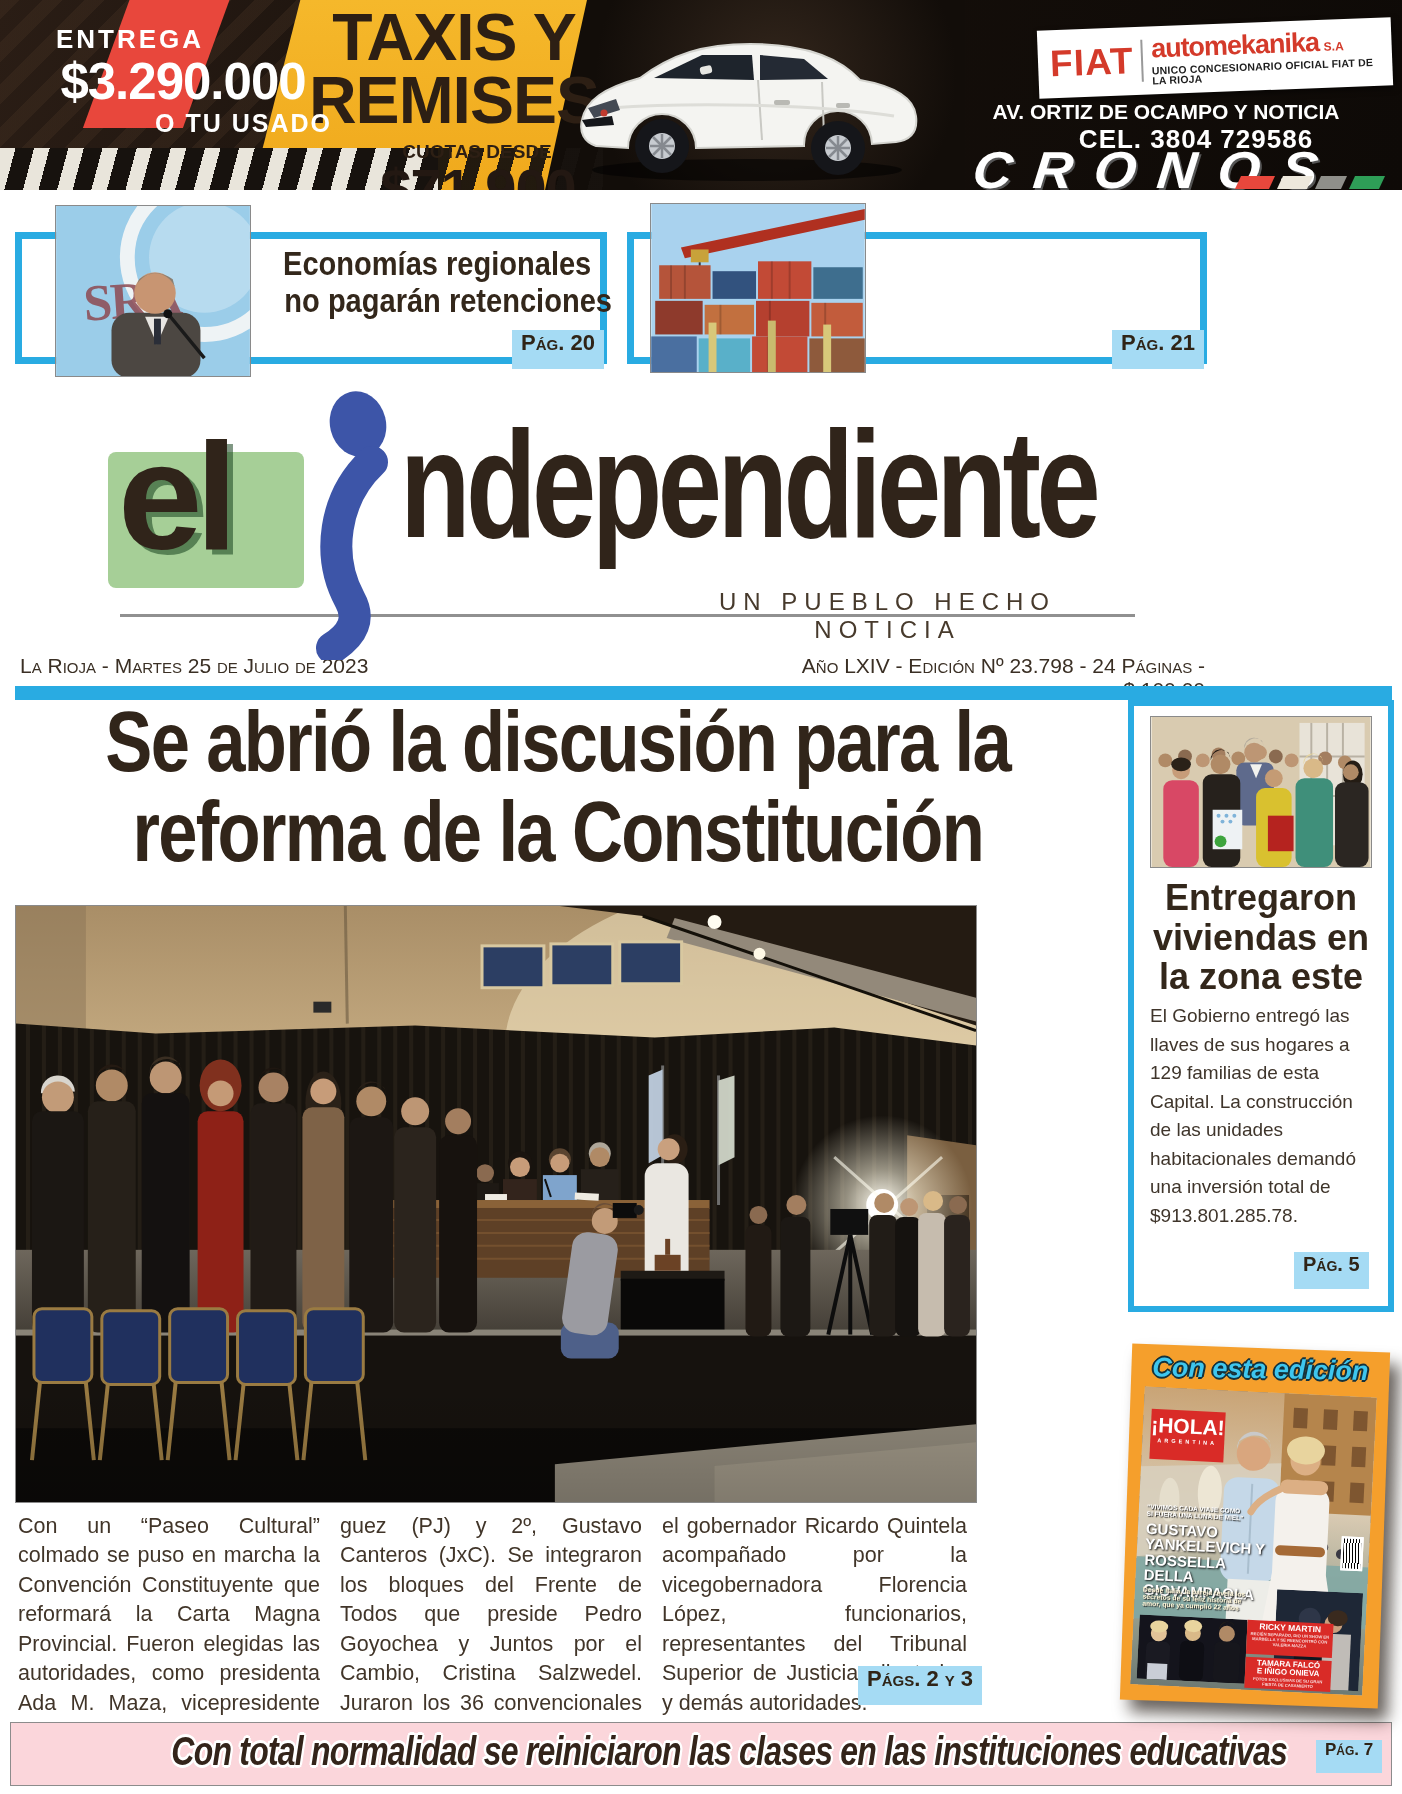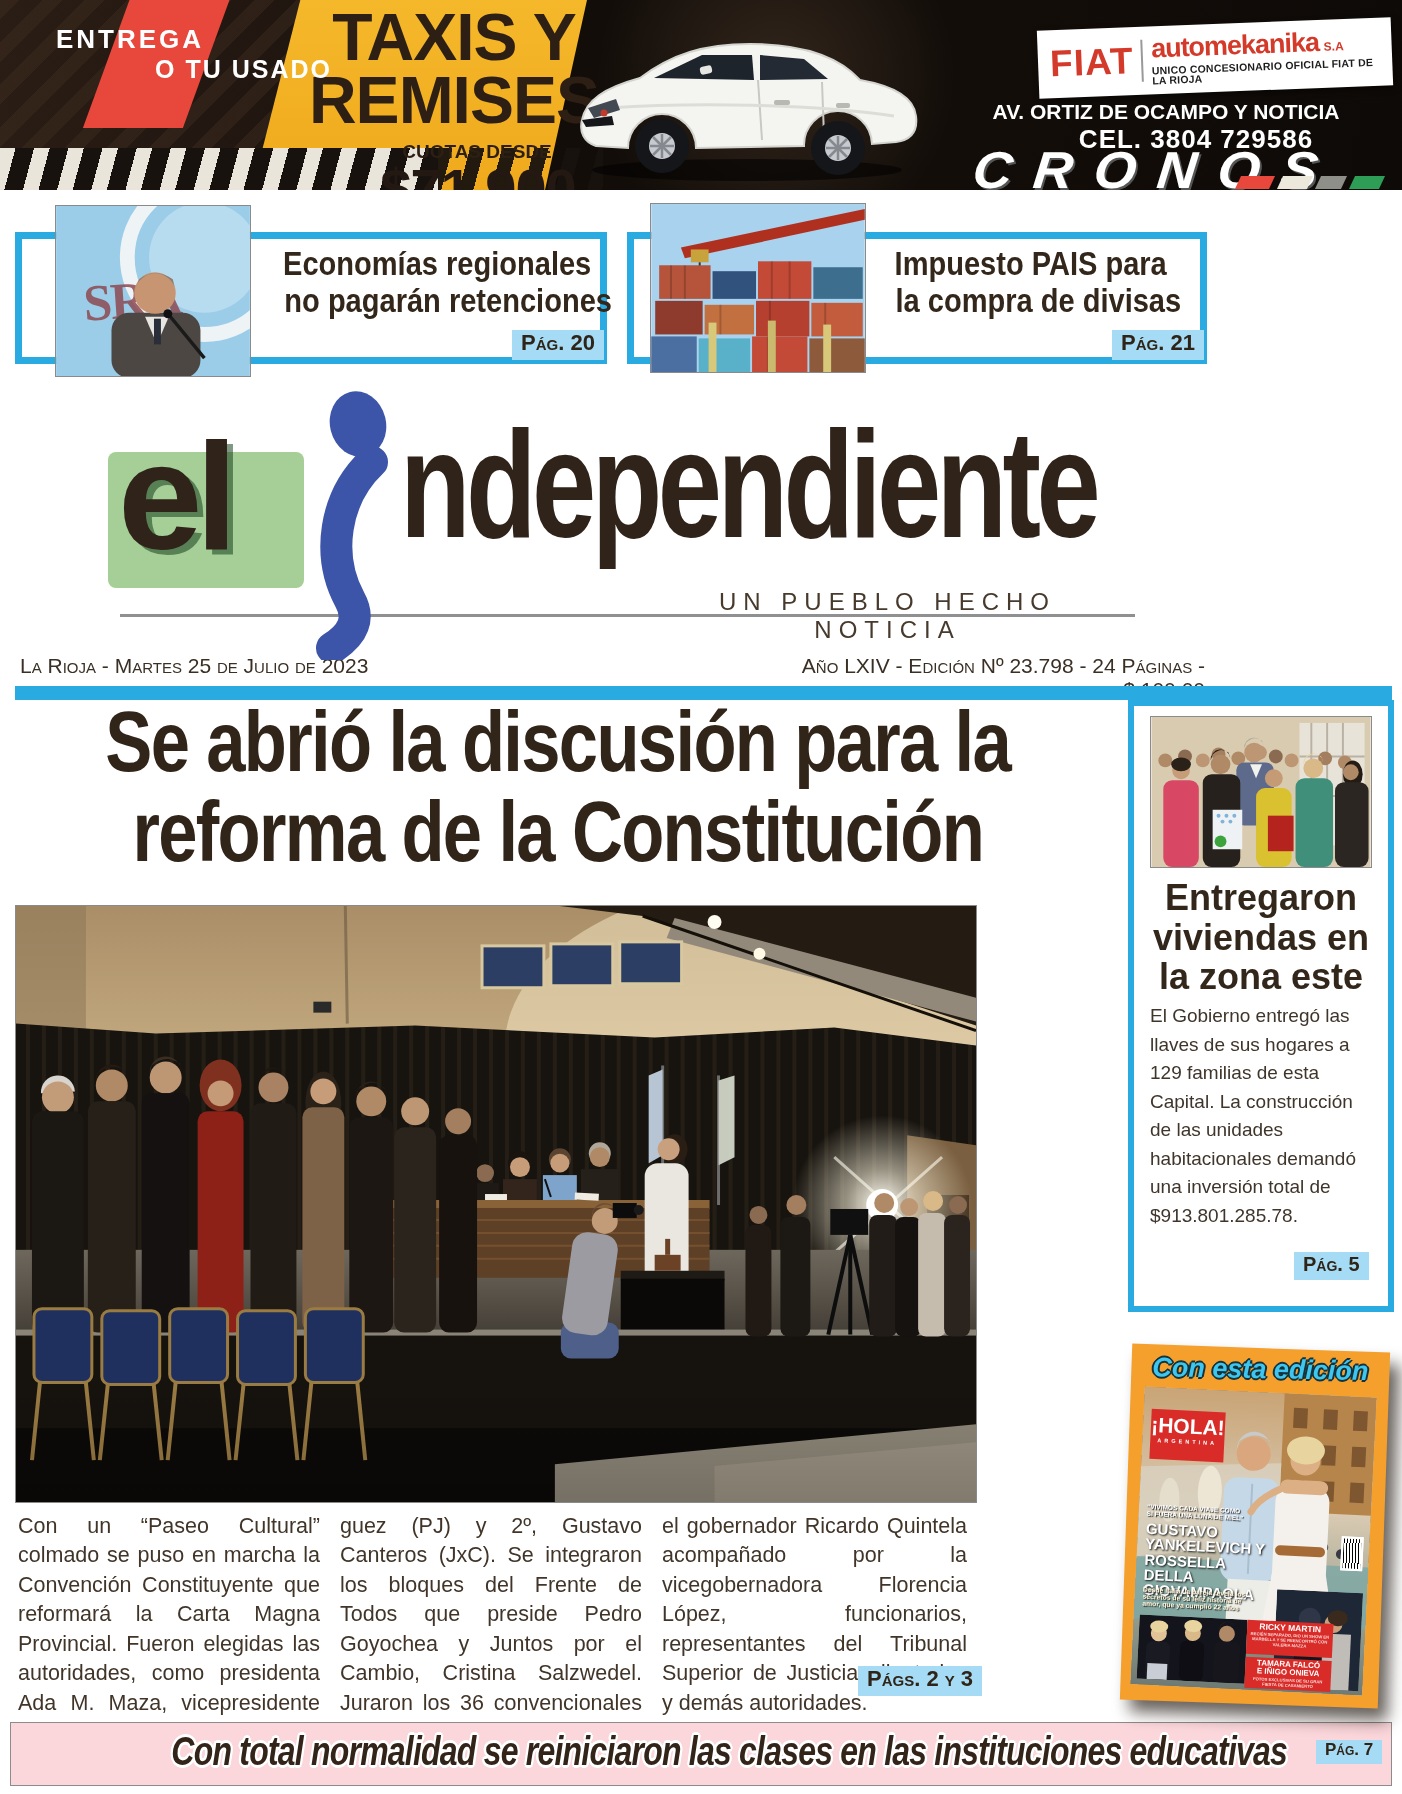--- a/index.html
+++ b/index.html
@@ -4,21 +4,21 @@
 <style>
   html,body{margin:0;padding:0;background:#e8e8e8;}
   .page{position:relative;width:1402px;height:1794px;margin:0 auto;background:#ffffff;
         font-family:"Liberation Sans",sans-serif;overflow:hidden;color:#33281C;}
   .abs{position:absolute;}
   .pre{white-space:pre-line;}
   .cx{display:inline-block;white-space:nowrap;transform-origin:50% 50%;}
   .s78{transform:scaleX(.78);} .s82{transform:scaleX(.82);} .s88{transform:scaleX(.88);}
   .ph{border:1px solid #8a8a8a;box-sizing:border-box;}
   .pg{display:inline-block;background:#A5DBF4;color:#2F2417;font-weight:700;
-      font-variant:small-caps;font-size:22px;padding:0 9px 4px;line-height:1.2;}
+      font-variant:small-caps;font-size:22px;padding:0 9px 13px;line-height:1.2;}
   
   .ad{left:0;top:0;width:1402px;height:190px;background:linear-gradient(100deg,#2A1D15 0%,#17100B 40%,#0E0A07 100%);overflow:hidden;}
   .grille{left:0;top:0;width:560px;height:190px;
       background:repeating-linear-gradient(135deg,rgba(70,50,35,.35) 0 14px,rgba(0,0,0,0) 14px 30px);}
   .flagbar{top:-10px;height:138px;transform:skewX(-20deg);}
   .adyellow{left:252px;top:0;width:690px;height:190px;background:linear-gradient(180deg,#F5B82B,#F0A91C);
       clip-path:polygon(7% 0,100% 0,85% 100%,0 100%);}
   .adcarbg{left:545px;top:0;width:420px;height:190px;background:radial-gradient(circle at 55% 40%,#33261C 0%,#120D09 70%);
       clip-path:polygon(10% 0,100% 0,100% 100%,0 100%);}
   .hz1{left:0;top:148px;width:438px;height:42px;
@@ -109,20 +109,21 @@
     <div class="abs flagbar" style="left:300px;width:88px;background:#EDE8DC;"></div>
     <div class="abs flagbar" style="left:468px;width:88px;background:#EDE8DC;"></div>
     <div class="abs flagbar" style="left:642px;width:58px;background:#2E9E57;"></div>
     <div class="abs adyellow"></div>
     <div class="abs adcarbg"></div>
     <div class="abs hz1"></div>
     <div class="abs hz2"></div>
 
     <div class="abs entrega">
       <div class="l1">ENTREGA</div>
+      <div class="l2">$3.290.000</div>
       <div class="l3">O TU USADO</div>
     </div>
     <div class="abs taxis pre">TAXIS Y
 REMISES</div>
     <div class="abs cuotas1">CUOTAS DESDE</div>
     <div class="abs cuotas2">$71.900</div>
 
     <svg class="abs" style="left:552px;top:8px;z-index:3;" width="395" height="178" viewBox="0 0 395 178">
       <ellipse cx="195" cy="162" rx="155" ry="11" fill="#000" opacity="0.55"></ellipse>
       <path d="M30,112 C34,92 52,80 88,70 C120,46 152,36 198,36 C252,36 288,50 308,72 C342,78 362,90 364,108 C366,124 358,132 344,134 L320,136 A34,34 0 0 0 252,138 L144,140 A34,34 0 0 0 76,140 L44,138 C32,134 27,124 30,112 Z" fill="#F4F4F1" stroke="#D4D4CF" stroke-width="2"></path>
@@ -220,24 +221,20 @@
         <line x1="70" y1="102" x2="70" y2="132"></line>
         <line x1="120" y1="98" x2="120" y2="134"></line>
       <line x1="176" y1="100" x2="176" y2="134"></line>
         <line x1="62" y1="136" x2="62" y2="170"></line>
         <line x1="118" y1="134" x2="118" y2="170"></line>
     </g>
     <rect x="58" y="120" width="8" height="50" fill="#D8C87A"></rect>
       <rect x="118" y="118" width="8" height="52" fill="#C9BA6E"></rect>
     <rect x="174" y="122" width="8" height="48" fill="#D8C87A"></rect>
   </svg>
-  <div class="abs thead" style="left:876px;top:246px;width:325px;">
-    <span class="cx s88">Impuesto PAIS para</span><br>
-    <span class="cx s88">la compra de divisas</span>
-  </div>
   <div class="abs" style="left:1112px;top:330px;z-index:3;"><span class="pg">Pág. 21</span></div>
 
   <div class="abs greenrect"></div>
   <div class="abs logoel">el</div>
   <svg class="abs" style="left:278px;top:388px;z-index:2;" width="150" height="272" viewBox="0 0 150 272">
     <ellipse cx="80" cy="36" rx="28" ry="33" fill="#3D55A8" transform="rotate(-14 80 36)"></ellipse>
     <path d="M94,74 C56,110 48,168 72,212 C82,230 76,246 54,260" stroke="#3D55A8" stroke-width="32" fill="none" stroke-linecap="round"></path>
   </svg>
   <div class="abs logorest">ndependiente</div>
   <div class="abs mastrule"></div>

